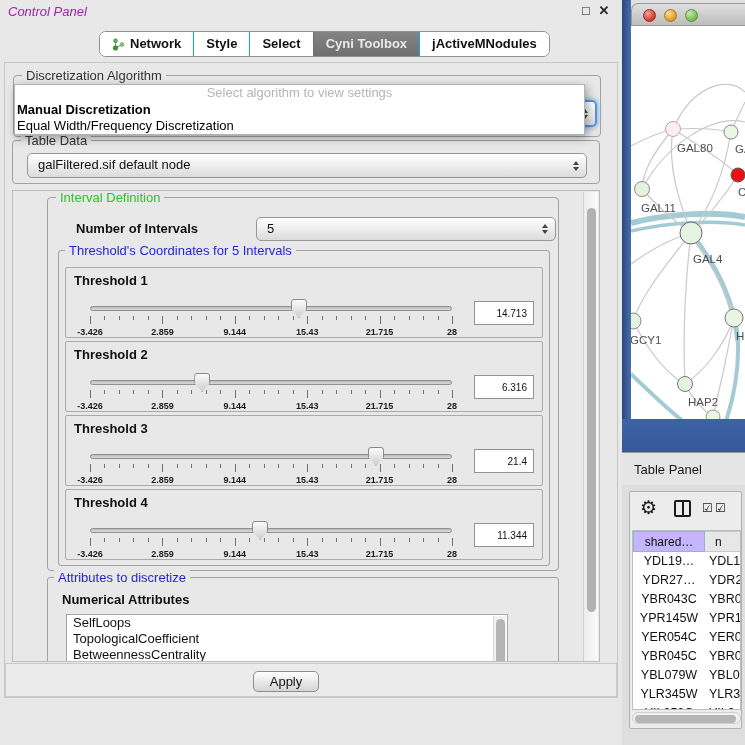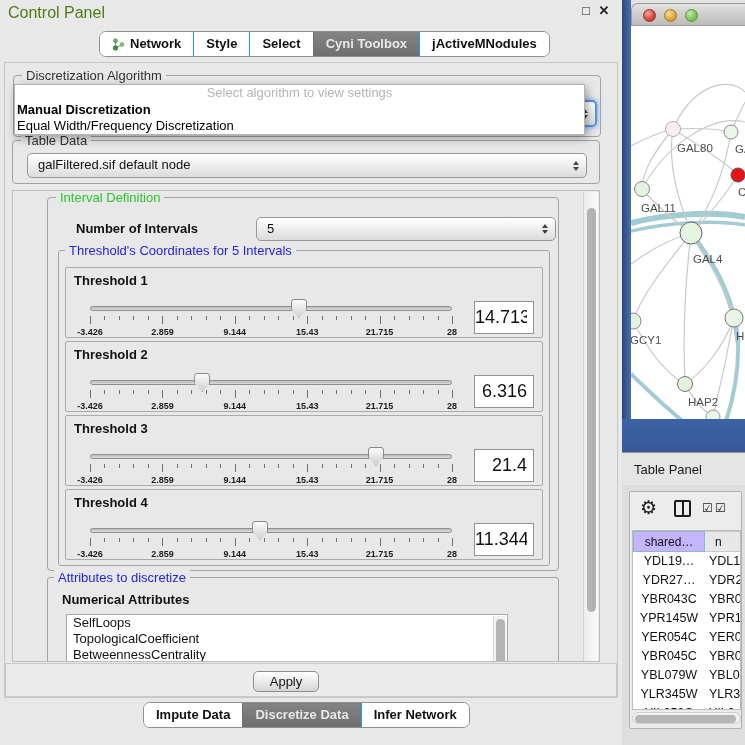--- a/index.html
+++ b/index.html
@@ -2,21 +2,21 @@
 <html><head>
 <meta charset="utf-8">
 <style>
   * { box-sizing: border-box; margin: 0; padding: 0; }
   html,body { width:745px; height:745px; overflow:hidden; }
   body { font-family:"Liberation Sans", sans-serif; background:#e2e2e2; position:relative; color:#111; }
 
   
   #control-panel { position:absolute; left:0; top:0; width:622px; height:745px; background:#e8e8e8; }
   .cp-titlebar { position:absolute; left:0; top:0; width:622px; height:24px; }
-  .cp-title { position:absolute; left:8px; top:4px; font-size:16px; color:#4d7c0f; }
+  .cp-title { position:absolute; left:8px; top:4px; font-size:13px; color:#a21caf;font-style:italic; }
   .win-btn { position:absolute; top:3px; width:16px; height:16px; font-size:13px; font-weight:bold; color:#222; text-align:center; line-height:16px; cursor:default; }
   #float-btn { left:578px; font-weight:normal; }
   #close-btn { left:596px; }
 
   .seg-bar { position:absolute; display:flex; height:26px; border:1px solid #8f8f8f; border-radius:7px; overflow:hidden; background:#fff; }
   .seg { padding:0 12px; line-height:24px; font-size:13px; font-weight:bold; color:#111; background:#fff; display:flex; align-items:center; gap:5px; border-left:1px solid #0ea5e9; }
   .seg:first-child { border-left:none; }
   .seg.sel { background:linear-gradient(#848484,#6f6f6f); color:#e9e9e9; border-left-color:#6f6f6f; }
   #top-tab-bar { left:99px; top:31px; }
   #bottom-tab-bar { left:143px; top:702px; }
@@ -58,21 +58,21 @@
   .th-box { position:absolute; left:6px; width:478px; height:71px; border:1px solid #ababab; border-radius:2px; }
   .th-label { position:absolute; left:8px; top:5px; font-size:13px; font-weight:bold; }
   .slider { position:absolute; left:24px; top:30px; width:362px; height:40px; }
   .track { position:absolute; left:0; top:8px; width:362px; height:5px; background:linear-gradient(#bcbcbc,#dadada); border:1px solid #8f8f8f; border-radius:3px; }
   .thumb { position:absolute; top:1px; width:16px; height:19px; background:linear-gradient(#fbfbfb,#cfcfcf); border:1px solid #888; border-radius:3px 3px 0 0; clip-path:polygon(0 0,100% 0,100% 52%,50% 100%,0 52%); }
   .ticks { position:absolute; left:0; top:18px; width:362px; height:10px; }
   .tick { position:absolute; top:0; width:1px; height:4px; background:#6f6f6f; }
   .tick.major { height:8px; }
   .scale-labels { position:absolute; left:0; top:29px; width:362px; height:12px; }
   .slab { position:absolute; transform:translateX(-50%); font-size:9px; font-weight:bold; color:#1b1b1b; white-space:nowrap; }
-  .th-val { position:absolute; left:408px; top:33px; width:60px; height:33px; border:1px solid #929292; background:#fff; font-family:"Liberation Sans",sans-serif; font-size:18px; text-align:right; padding-right:6px; color:#111; }
+  .th-val { position:absolute; left:408px; top:33px; width:60px; height:24px; border:1px solid #929292; background:#fff; font-family:"Liberation Sans",sans-serif; font-size:10px; text-align:right; padding-right:6px; color:#111; }
 
   #attr-group { left:34px; top:386px; width:512px; height:100px; border-radius:3px; }
   #attr-subtitle { position:absolute; left:14px; top:14px; font-size:13px; font-weight:bold; }
   #attr-list { position:absolute; left:18px; top:36px; width:442px; height:70px; background:#fff; border:1px solid #a8a8a8; overflow:hidden; }
   .attr-item { font-size:13px; line-height:16px; padding-left:6px; color:#111; white-space:nowrap; }
   #attr-vscroll { position:absolute; top:1px; right:1px; width:13px; height:68px; background:#f2f2f2; border-left:1px solid #d8d8d8; }
   #attr-vscroll .thumb-v2 { position:absolute; left:2px; top:3px; width:9px; height:46px; background:#b4b4b4; border-radius:5px; }
 
   #apply-strip { position:absolute; left:5px; top:663px; width:612px; height:34px; background:#ebebeb; border:1px solid #c9c9c9; }
   #apply-btn { position:absolute; left:247px; top:7px; width:66px; height:21px; background:linear-gradient(#ffffff,#d5d5d5); border:1px solid #8d8d8d; border-radius:5px; font-size:13px; text-align:center; line-height:19px; color:#111; }
@@ -392,31 +392,20 @@
 
     <div class="vscroll">
         <div class="thumb-v"></div>
       </div>
   </div>
 
   <div id="apply-strip">
     <div id="apply-btn">Apply</div>
   </div>
 
-  <div class="seg-bar" id="bottom-tab-bar">
-      <div class="seg">
-        <span>Impute Data</span>
-      </div>
-      <div class="seg sel">
-        <span>Discretize Data</span>
-      </div>
-      <div class="seg">
-        <span>Infer Network</span>
-      </div>
-    </div>
 </div>
 
 <div id="network-window">
   <div id="nw-left-frame"></div>
   <div id="nw-titlebar">
     <span class="tl red"></span>
     <span class="tl yellow"></span>
     <span class="tl green"></span>
   </div>
   <div id="nw-canvas">

